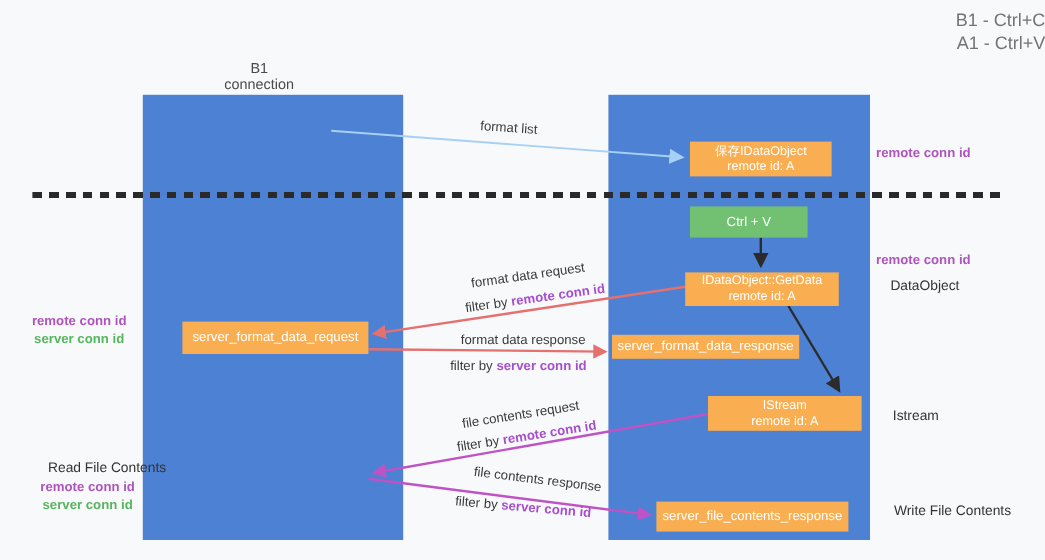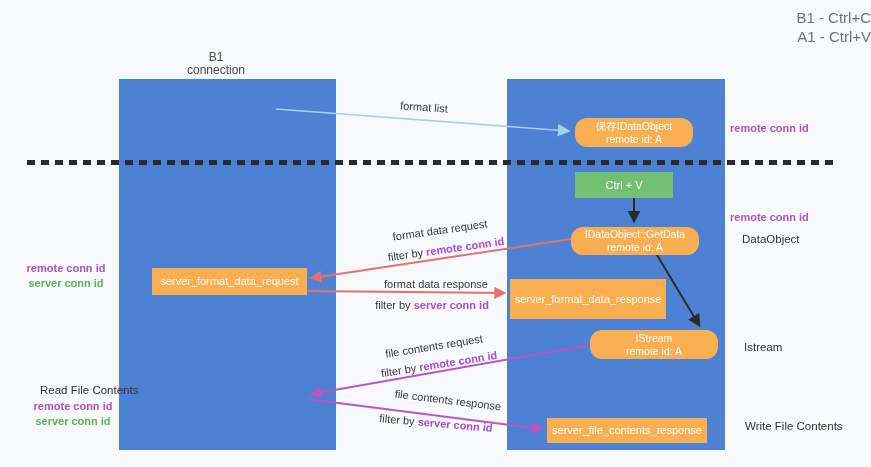--- a/index.html
+++ b/index.html
@@ -16,21 +16,21 @@
     position:absolute;left:27px;top:160px;width:812px;height:5px;z-index:3;
     background:repeating-linear-gradient(90deg,#2a2a2a 0 8px,transparent 8px 14px);
   }
   .arrows{position:absolute;left:0;top:0;z-index:4;pointer-events:none;}
   .node{
     position:absolute;z-index:5;display:flex;flex-direction:column;
     align-items:center;justify-content:center;text-align:center;
     color:#fff;line-height:13px;
   }
   .node.orange{background:#f9ae51;font-size:11px;}
-  .node.orange.two-line{font-size:10.5px;border-radius:12px;}
+  .node.orange.two-line{font-size:10.5px;}
   .node.green{background:#72c072;font-size:11px;}
   .lbl{position:absolute;z-index:6;white-space:nowrap;font-size:11px;color:#3a3a3a;}
   .lbl.centered{transform:translate(-50%,-50%);}
   .purple{color:#ad55bc;font-weight:bold;}
   .purple-inline{color:#a64fcd;font-weight:bold;}
   .green-text{color:#57b45f;font-weight:bold;}
   .plain{color:#333;font-size:11.5px;font-weight:normal;padding-left:12px;}
   .side-group{position:absolute;z-index:6;font-size:11px;line-height:15px;white-space:nowrap;}
 </style>
 </head>
@@ -87,21 +87,21 @@
 
   <div class="node orange two-line" style="left:571px;top:227px;width:128px;height:28px;">
     <span>IDataObject::GetData</span>
     <span>remote id: A</span>
   </div>
 
   <div class="node orange" style="left:152px;top:268px;width:155px;height:27px;">
     <span>server_format_data_request</span>
   </div>
 
-  <div class="node orange" style="left:510px;top:279px;width:156px;height:40px;">
+  <div class="node orange" style="left:510px;top:279px;width:156px;height:20px;">
     <span>server_format_data_response</span>
   </div>
 
   <div class="node orange two-line" style="left:590px;top:330px;width:128px;height:29px;">
     <span>IStream</span>
     <span>remote id: A</span>
   </div>
 
 
   <div class="node orange" style="left:547px;top:418px;width:160px;height:25px;">

